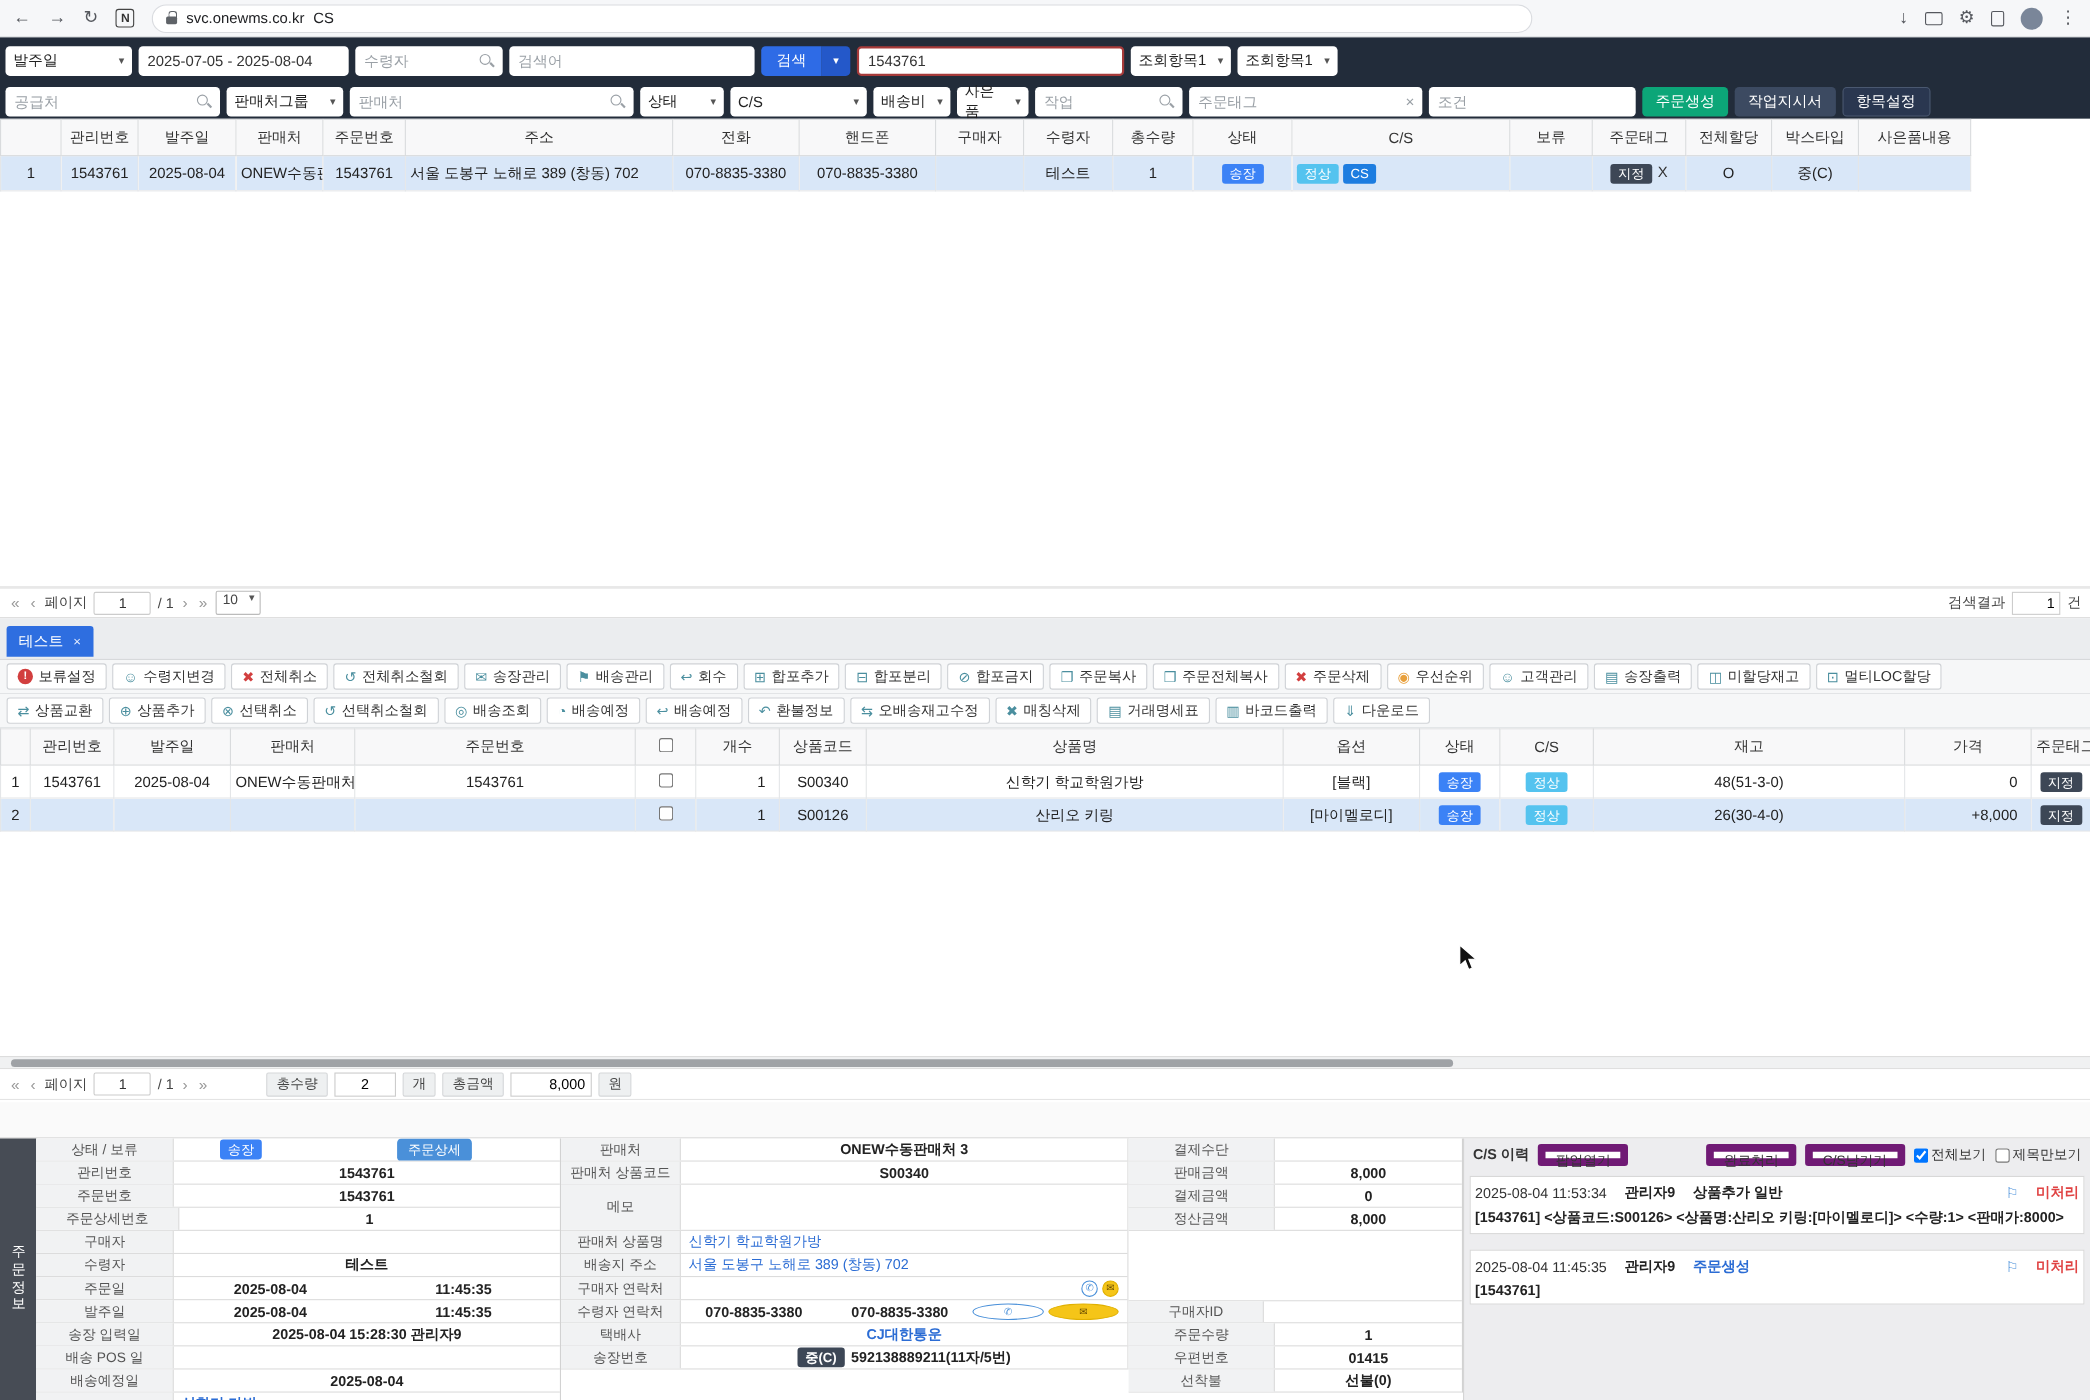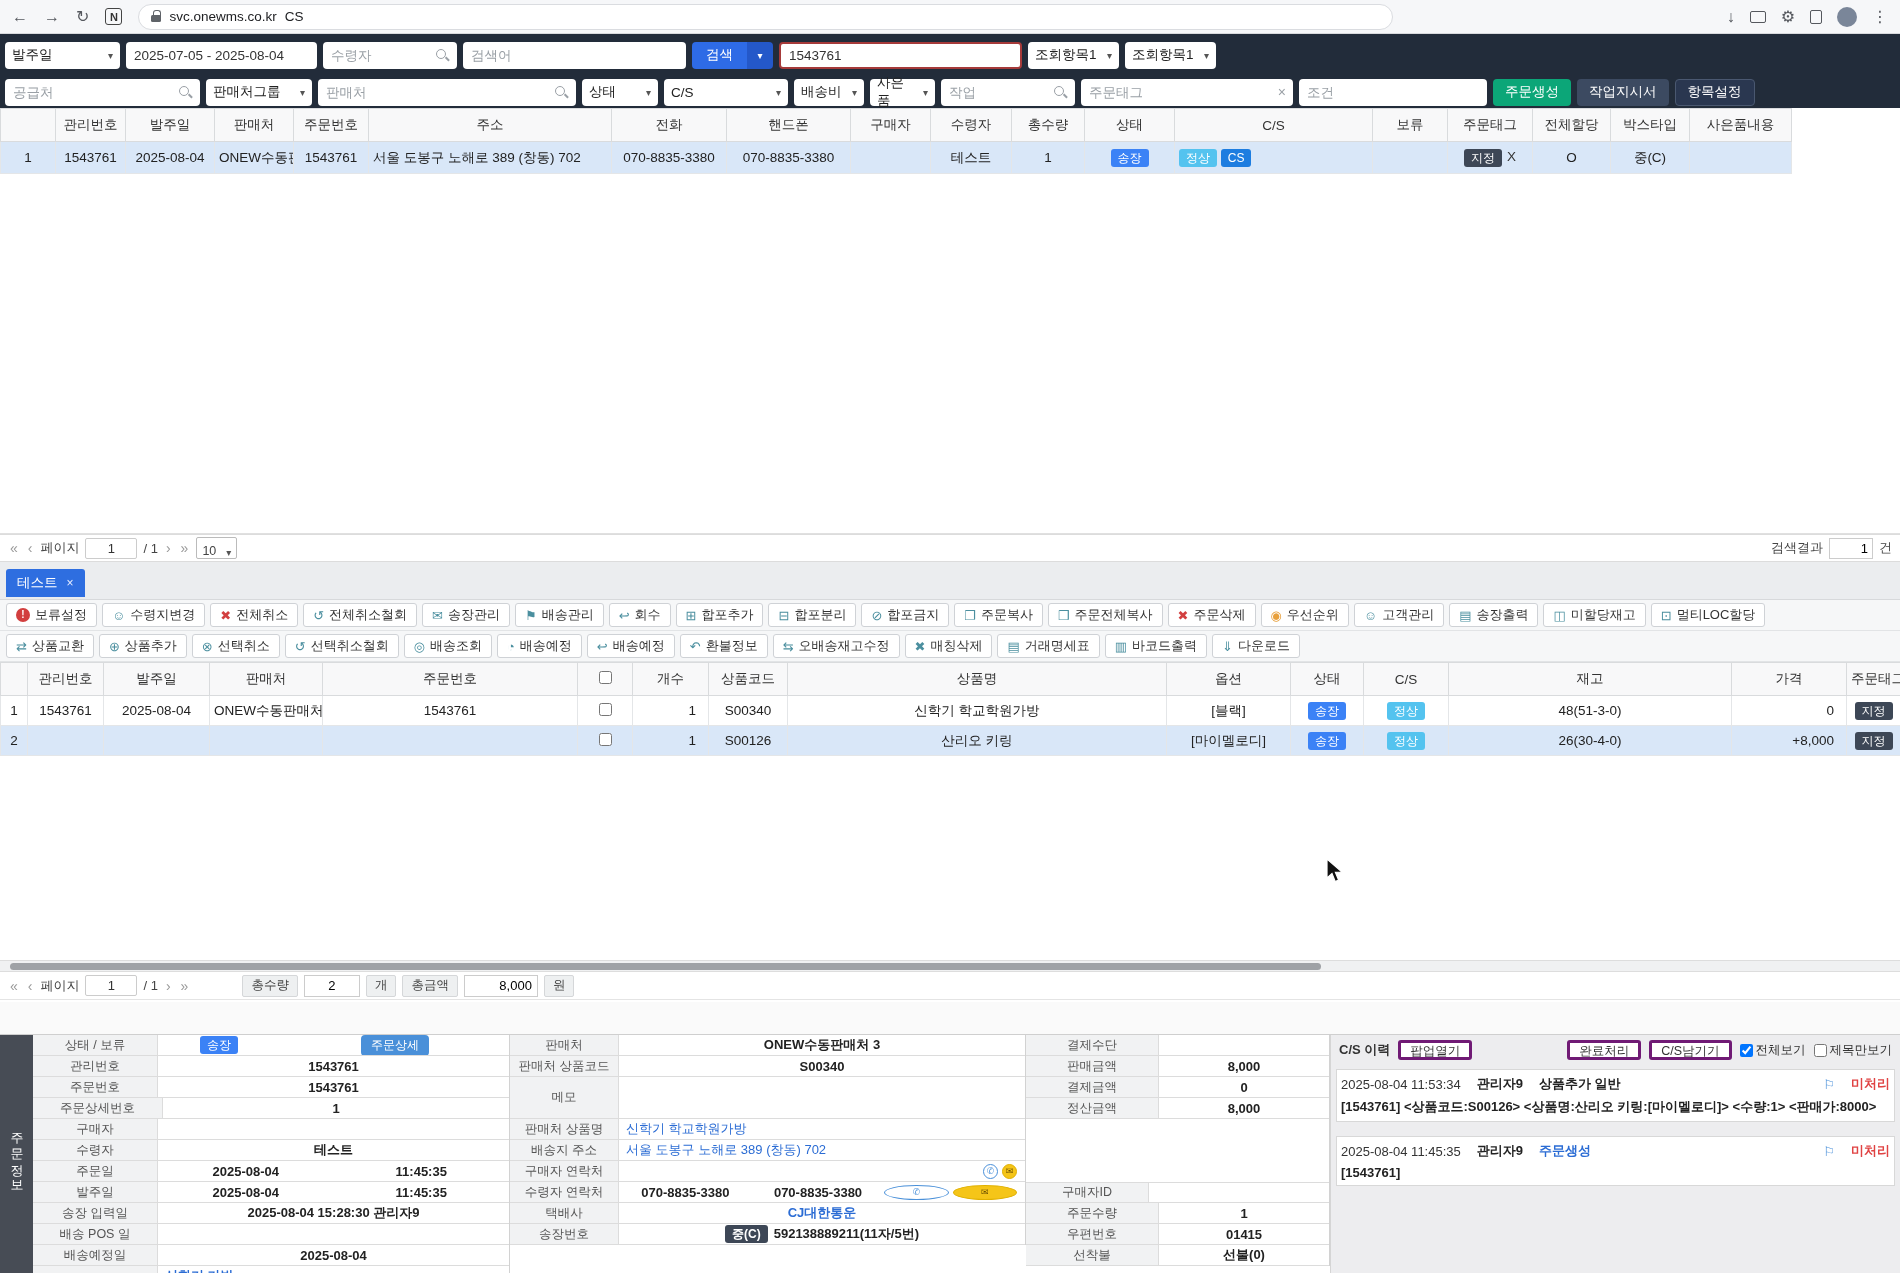--- a/index.html
+++ b/index.html
@@ -56,21 +56,21 @@
 .tagx{color:#333;margin-left:5px}
 .orders-area{position:absolute;top:108px;left:0;width:1900px;height:426px;background:#fff;border-bottom:1px solid #e0e0e0;overflow:hidden}
 .items-area{position:absolute;top:662px;left:0;width:1900px;height:298px;background:#fff;overflow:hidden}
 
 
 .pagebar{position:absolute;left:0;width:1900px;height:28px;background:#fff;display:flex;align-items:center;gap:6px;padding:0 8px;font-size:13px;color:#444}
 .pagebar.top{top:534px;border-top:1px solid #dcdcdc;border-bottom:1px solid #dcdcdc}
 .pagebar.bottom{top:972px;border-bottom:1px solid #e4e4e4}
 .pg-ic{color:#999;font-size:14px;padding:0 2px;background:none;border:none}
 .pg-input{width:52px;height:21px;border:1px solid #ccc;border-radius:2px;text-align:center;font-size:13px;color:#333}
-.pg-size{height:22px;border:1px solid #bbb;border-radius:2px;display:flex;align-items:flex-end;padding:0 5px;font-size:12.5px;gap:4px;background:#fff}
+.pg-size{height:22px;border:1px solid #bbb;border-radius:2px;display:flex;align-items:flex-start;padding:0 5px;font-size:12.5px;gap:4px;background:#fff}
 .result{margin-left:auto;display:flex;align-items:center;gap:6px}
 .result input{width:44px;height:21px;border:1px solid #ccc;text-align:right;padding-right:4px;font-size:13px}
 .chip{height:22px;background:#eef0f1;border:1px solid #d5d7d9;display:flex;align-items:center;padding:0 8px;font-size:12.5px;color:#444;border-radius:2px}
 .chip-input{width:56px;height:22px;border:1px solid #ccc;text-align:center;font-size:13px}
 .chip-input.ar{text-align:right;padding-right:5px}
 
 
 .tabrow{position:absolute;top:562px;left:0;width:1900px;height:38px;background:#ebedef;border-bottom:1px solid #d7d9db;padding:7px 0 0 6px}
 .tab{display:inline-flex;align-items:center;gap:9px;height:28px;background:#2e6ee0;color:#fff;border-radius:3px 3px 0 0;padding:0 11px;font-size:13.5px}
 .tab .x{font-size:12px;color:#e8efff}
@@ -106,21 +106,21 @@
 .pill{background:#4a90d9;color:#fff;border-radius:4px;padding:2px 10px;font-size:12px;position:absolute;right:80px;cursor:pointer}
 .cir{width:15px;height:15px;border-radius:50%;display:inline-flex;align-items:center;justify-content:center;font-size:9px;flex:none;cursor:pointer}
 .cir.b{background:#fff;border:1px solid #4a90d9;color:#4a90d9}
 .cir.y{background:#f5c518;border:1px solid #e0b000;color:#6b4e00}
 .contact-icons{display:flex;gap:4px;margin-left:auto;padding-right:8px}
 
 
 .cs-panel{position:absolute;left:1330px;top:0;width:570px;height:239px;background:#ededef;border-left:1px solid #d5d5d5;overflow:hidden}
 .cs-head{height:30px;display:flex;align-items:center;gap:8px;padding:0 8px}
 .cs-title{font-size:13px;font-weight:bold;color:#333}
-.wbtn{height:20px;background:#fff;border:3px solid #701a75;border-radius:3px;font-size:12.5px;color:#333;padding:0 9px;cursor:pointer}
+.wbtn{height:20px;background:#fff;border:7px solid #701a75;border-radius:3px;font-size:12.5px;color:#333;padding:0 9px;cursor:pointer}
 .cs-right{margin-left:auto;display:flex;align-items:center;gap:8px;font-size:12.5px;color:#333}
 .cs-right label{display:flex;align-items:center;gap:3px}
 .cs-entry{background:#fff;border:1px solid #d8d8d8;margin:4px 5px 14px 5px;padding:5px 4px}
 .e-head{display:flex;align-items:center;gap:16px;font-size:13px}
 .e-date{color:#333}
 .e-admin{font-weight:bold}
 .e-title{font-weight:bold}
 .e-title.blue{color:#2b6cd4}
 .pin{margin-left:auto;color:#4a90d9;font-size:13px;background:none;border:none;cursor:pointer}
 .e-status{color:#e04343;font-weight:bold;font-size:13px}

